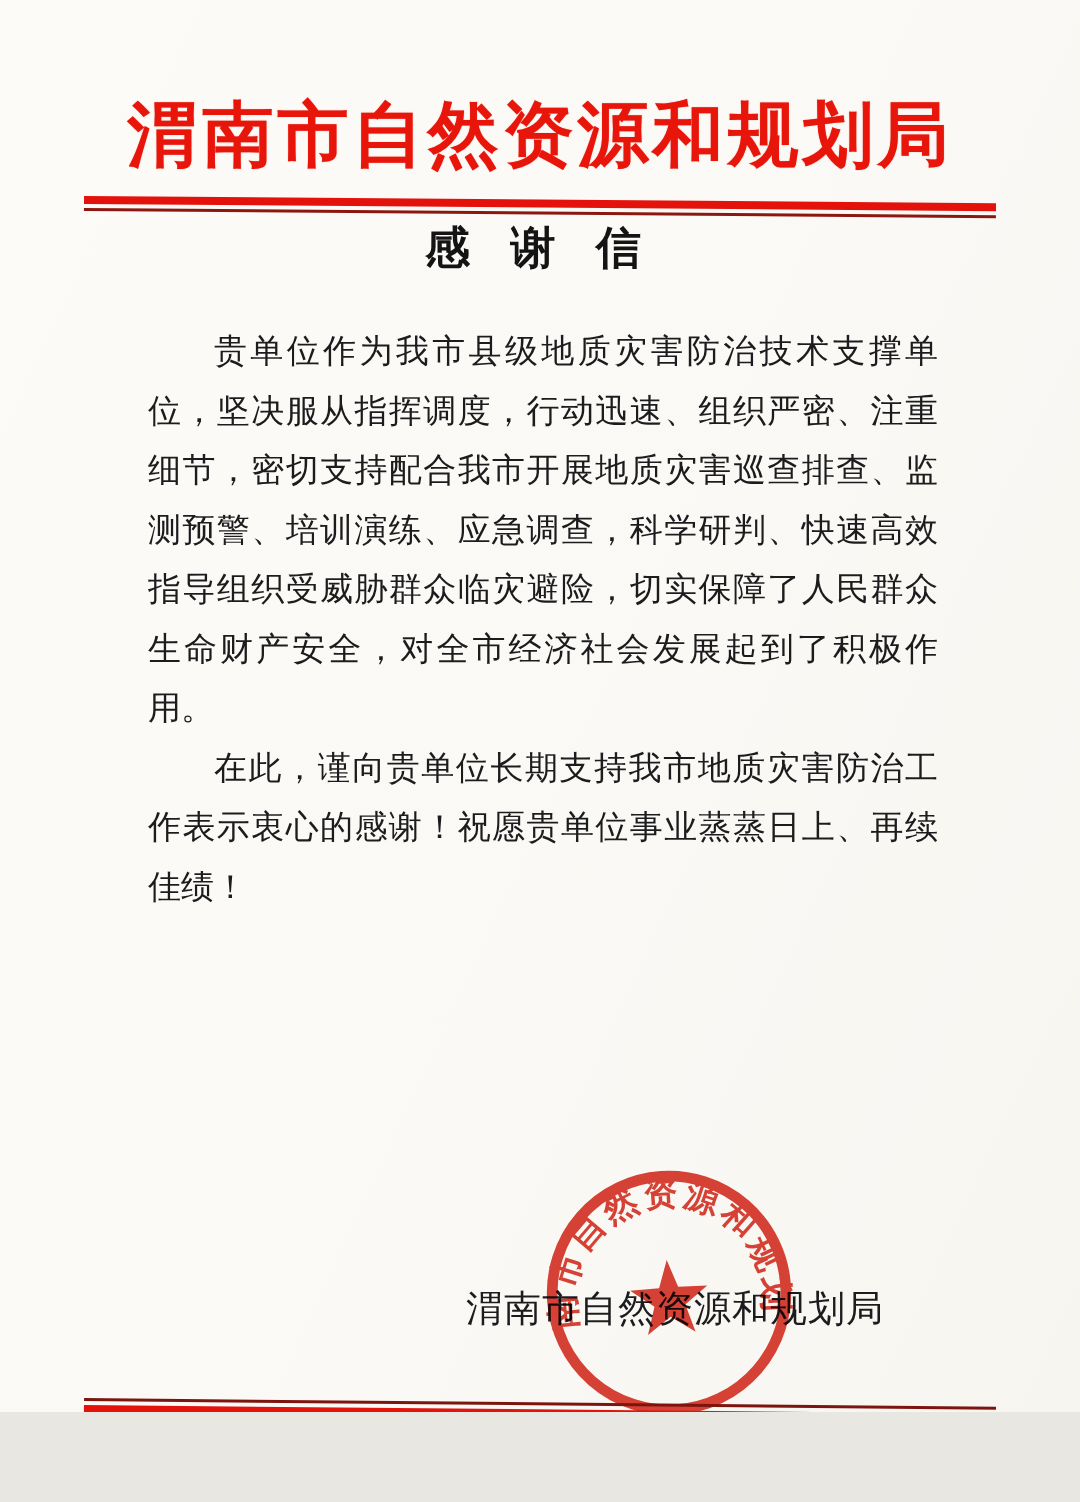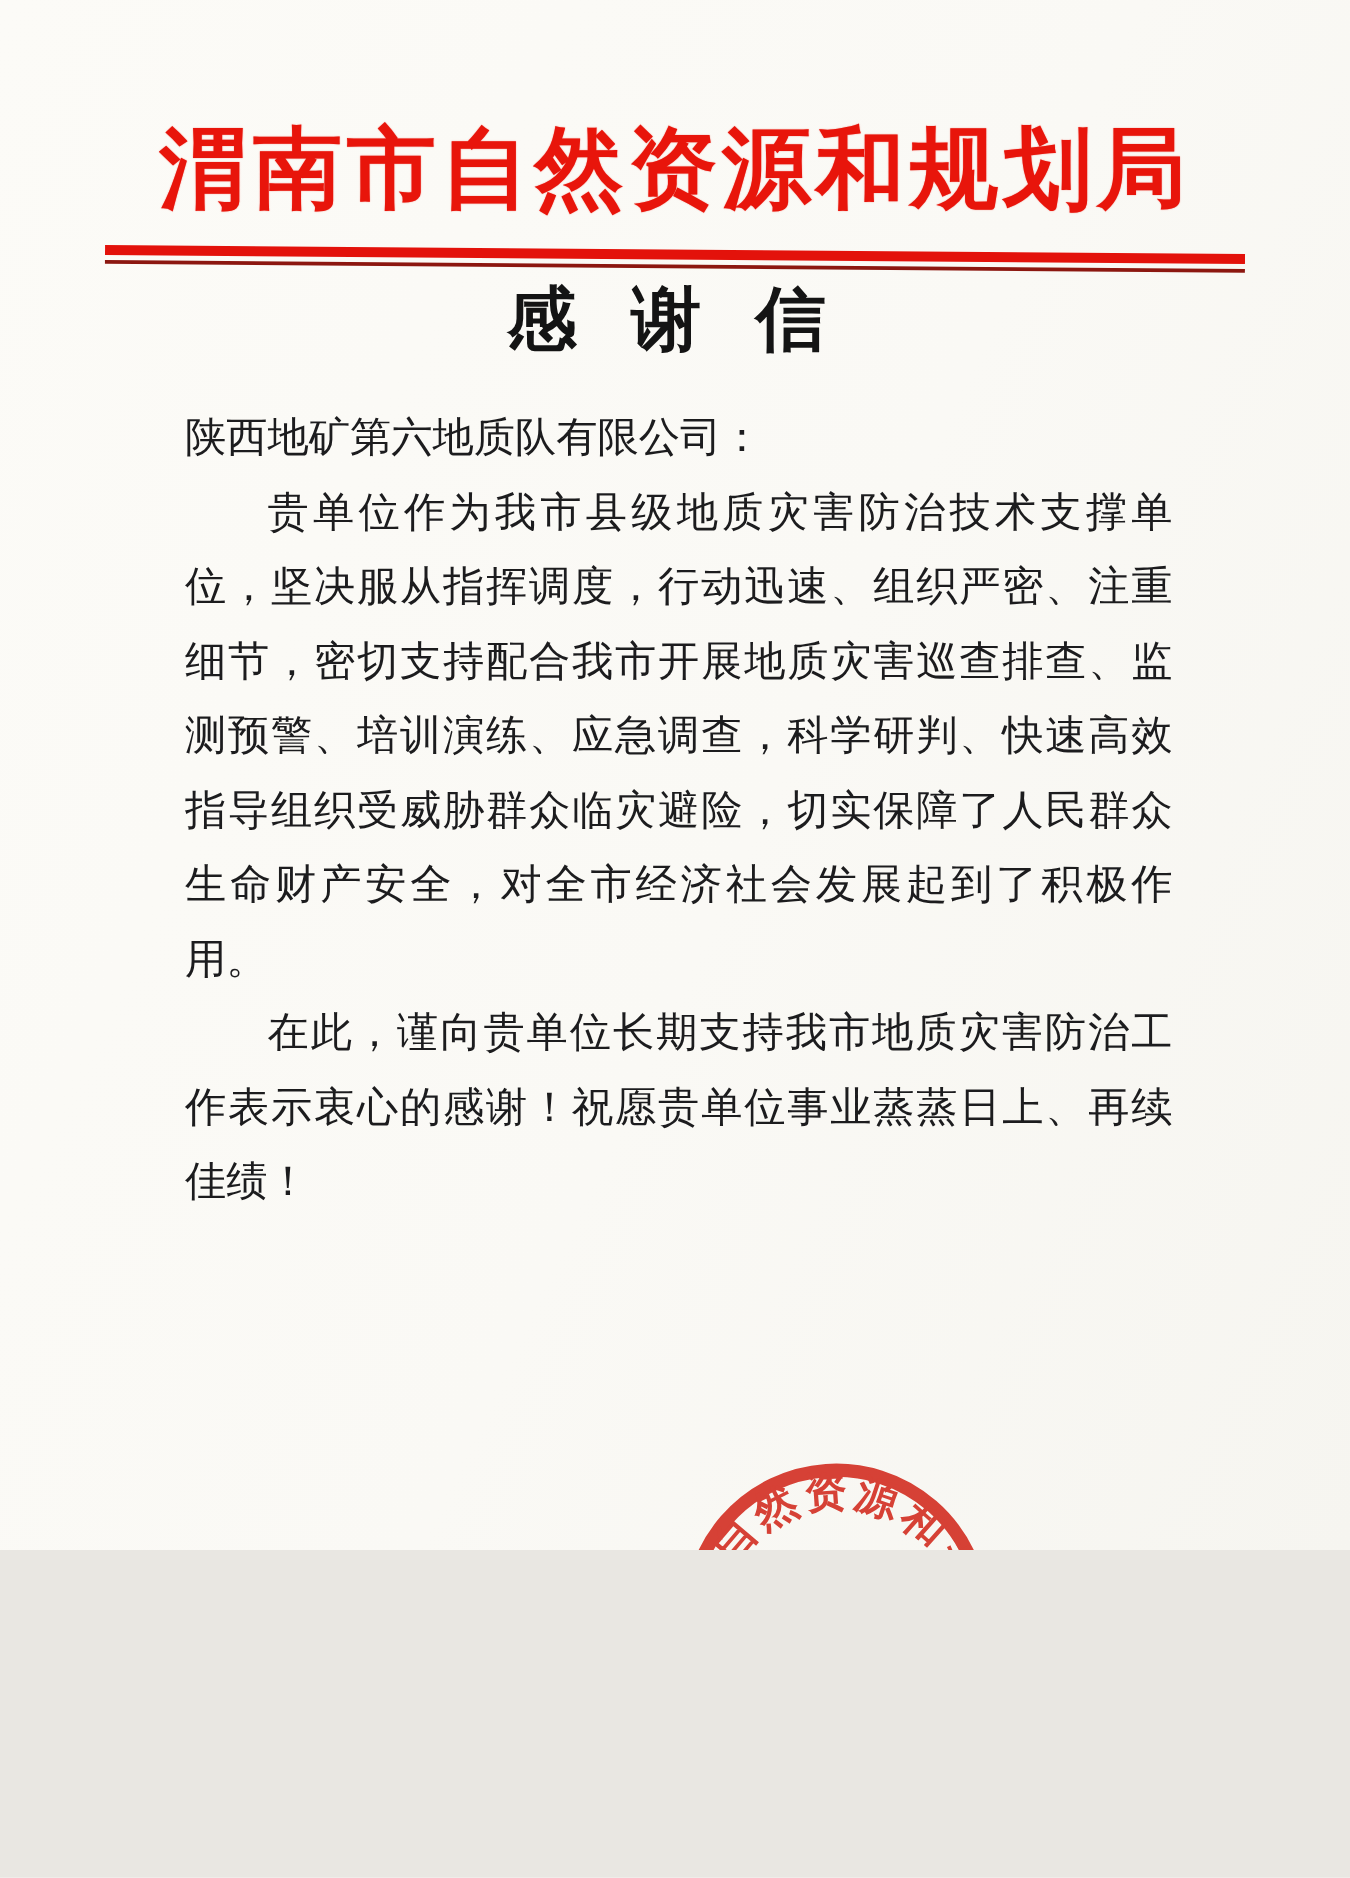--- a/index.html
+++ b/index.html
@@ -2,21 +2,21 @@
 <html><head>
 <meta charset="utf-8">
 <style>
   html,body{margin:0;padding:0;}
   body{
     width:1080px;height:1502px;
     background:#e9e7e2;
     font-family:"Liberation Serif","DejaVu Serif",serif;
   }
   .page{
-    position:relative;width:1080px;height:1240px;overflow:hidden;
+    position:relative;width:1080px;height:1412px;overflow:hidden;
     background:linear-gradient(115deg,#fcfbf7 0%,#faf9f5 55%,#f6f5f0 100%);
   }
   
   .org-name{
     position:absolute;top:88px;left:0;width:100%;
     text-align:center;
     color:#e8150b;
     font-size:71px;font-weight:bold;
     letter-spacing:4px;
     text-shadow:0 0 1px rgba(232,21,11,.6);
@@ -28,21 +28,21 @@
   .rule .thick{height:8px;background:#e3120b;}
   .rule .thin{height:3px;background:#8c1710;}
   .rule .gap{height:4px;background:transparent;}
   .rule-bottom .thin{height:3px;background:#7d150f;}
   .rule-bottom .thick{height:7px;}
   
   .letter-title{
     position:absolute;top:218px;left:0;width:100%;
     text-align:center;color:#141414;
     font-family:"Liberation Sans","DejaVu Sans",sans-serif;
-    font-size:56px;font-weight:700;letter-spacing:14px;
+    font-size:45px;font-weight:700;letter-spacing:14px;
   }
   
   .letter-body{
     position:absolute;top:322px;left:148px;width:790px;
     font-size:33px;line-height:59.5px;color:#1c1c1e;
     text-align:justify;
   }
   .letter-body p{margin:0;}
   .letter-body p.indent{text-indent:2em;}
   
@@ -70,21 +70,20 @@
 
   <div class="rule rule-top">
     <div class="thick"></div>
     <div class="gap"></div>
     <div class="thin"></div>
   </div>
 
   <div class="letter-title">感 谢 信</div>
 
   <div class="letter-body">
-    <p>陕西地矿第六地质队有限公司：</p>
     <p class="indent">贵单位作为我市县级地质灾害防治技术支撑单位，坚决服从指挥调度，行动迅速、组织严密、注重细节，密切支持配合我市开展地质灾害巡查排查、监测预警、培训演练、应急调查，科学研判、快速高效指导组织受威胁群众临灾避险，切实保障了人民群众生命财产安全，对全市经济社会发展起到了积极作用。</p>
     <p class="indent">在此，谨向贵单位长期支持我市地质灾害防治工作表示衷心的感谢！祝愿贵单位事业蒸蒸日上、再续佳绩！</p>
   </div>
 
   <div class="sig-org">渭南市自然资源和规划局</div>
 
 
   <svg class="stamp" viewBox="0 0 100 100">
     <circle cx="50" cy="50" r="46" fill="none" stroke="#d8291c" stroke-width="4.2"></circle>
     <defs>

